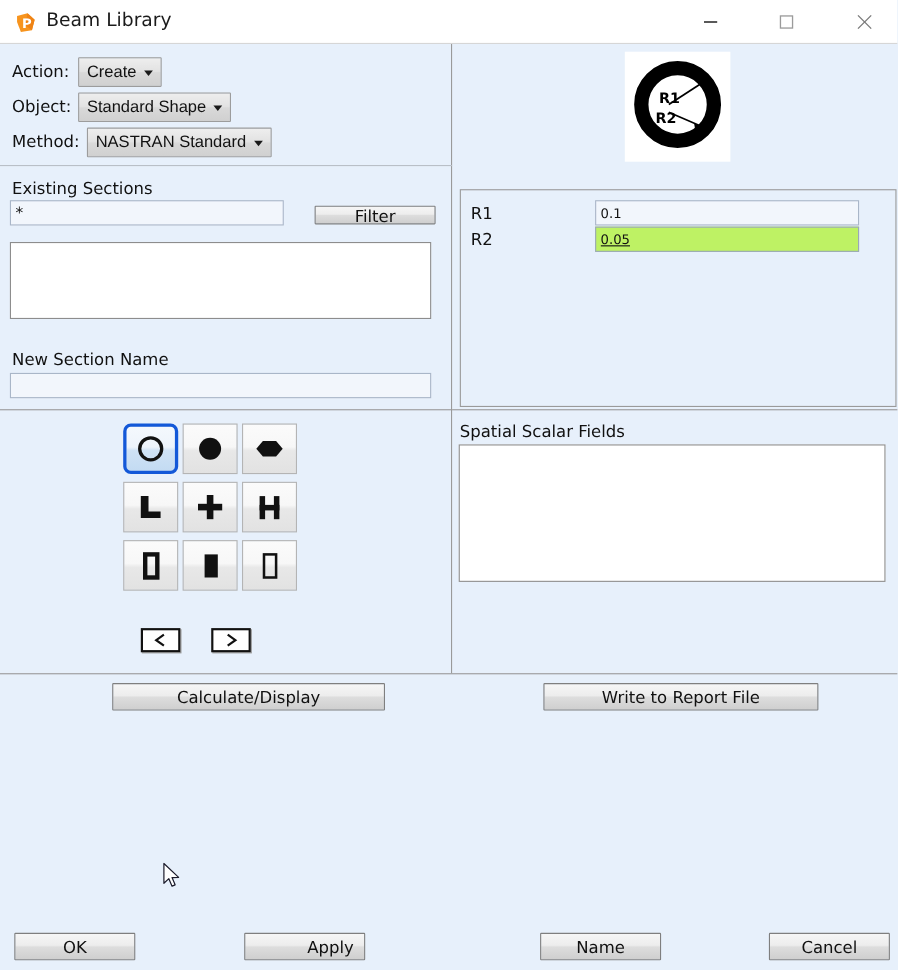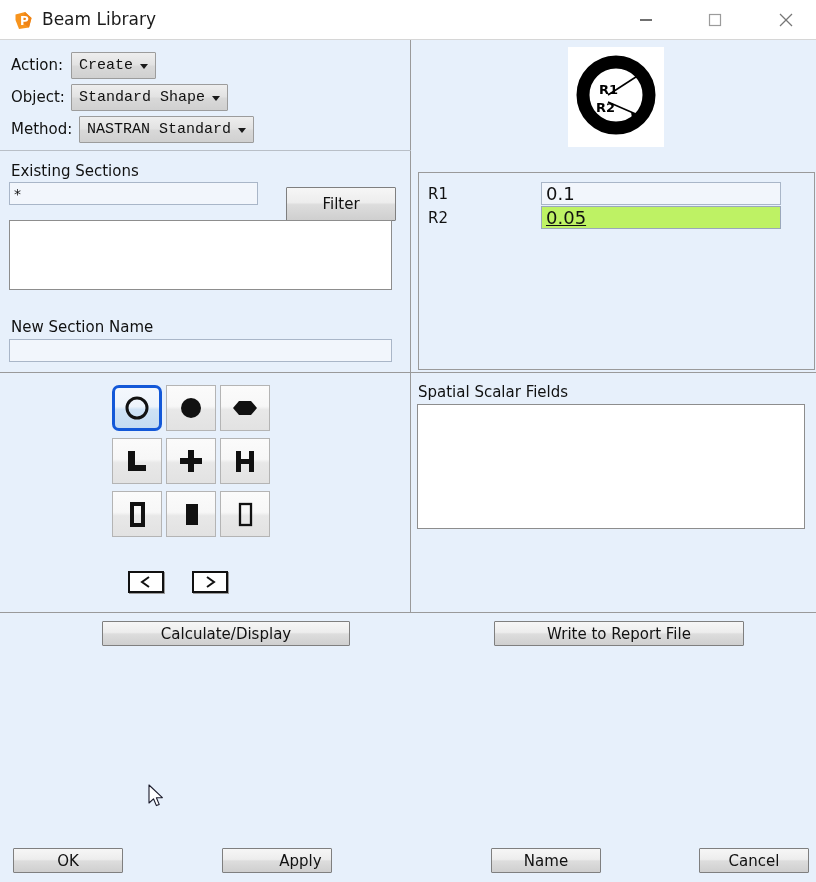--- a/index.html
+++ b/index.html
@@ -101,21 +101,21 @@
   .ddown {
     position: absolute;
     top: 0;
     height: 27px;
     box-sizing: border-box;
     background: linear-gradient(to bottom, #eeeeee 0%, #e2e2e2 48%, #d9d9d9 52%, #d0d0d0 100%);
     border: 1px solid #9c9c9c;
     border-radius: 1px;
     padding: 0 22px 0 7px;
     font-size: 15px;
-    font-family: Liberation Mono, monospace;
+    font-family: Liberation Sans, sans-serif;
     color: #111;
     line-height: 25px;
     white-space: nowrap;
     cursor: default;
   }
   .ddown .caret {
     position: absolute;
     right: 7px; top: 11px;
     width: 0; height: 0;
     border-left: 4.5px solid transparent;
@@ -216,21 +216,21 @@
     color: #111;
   }
   .param-input {
     position: absolute;
     left: 122px;
     width: 240px; height: 23px;
     box-sizing: border-box;
     border: 1px solid #a9b6c8;
     background: #f2f6fc;
     font-family: "DejaVu Sans", sans-serif;
-    font-size: 18px;
+    font-size: 12px;
     color: #111;
     padding: 0 4px;
     outline: none;
   }
   .param-input.focused {
     background: #bef264;
     border-color: #9aa7ba;
     text-decoration: underline;
   }
 
@@ -298,21 +298,21 @@
 <div class="form-row" style="top:116px;">
   <span class="form-label">Method:</span>
   <button class="ddown" style="left:68px;">
     <span>NASTRAN Standard</span>
     <span class="caret"></span>
   </button>
 </div>
 
 <span class="section-label" style="left:11px; top:162px;">Existing Sections</span>
 <input class="txtinput" style="left: 9px; top: 182px; width: 249px; height: 23px;" value="*">
-<button class="btn3d" style="left:286px; top:187px; width:110px; height:34px;">Filter</button>
+<button class="btn3d" style="left:286px; top:187px; width:110px; height:17px;">Filter</button>
 <div class="listbox" style="left:9px; top:220px; width:383px; height:70px;"></div>
 
 <span class="section-label" style="left:11px; top:318px;">New Section Name</span>
 <input class="txtinput" style="left: 9px; top: 339px; width: 383px; height: 23px;" value="">
 
 <button class="shape-btn selected" style="left:112px; top:385px;">
   <svg width="30" height="30" viewBox="0 0 30 30">
     <circle cx="15" cy="15" r="10" fill="none" stroke="#111111" stroke-width="3"></circle>
   </svg>
 </button>

